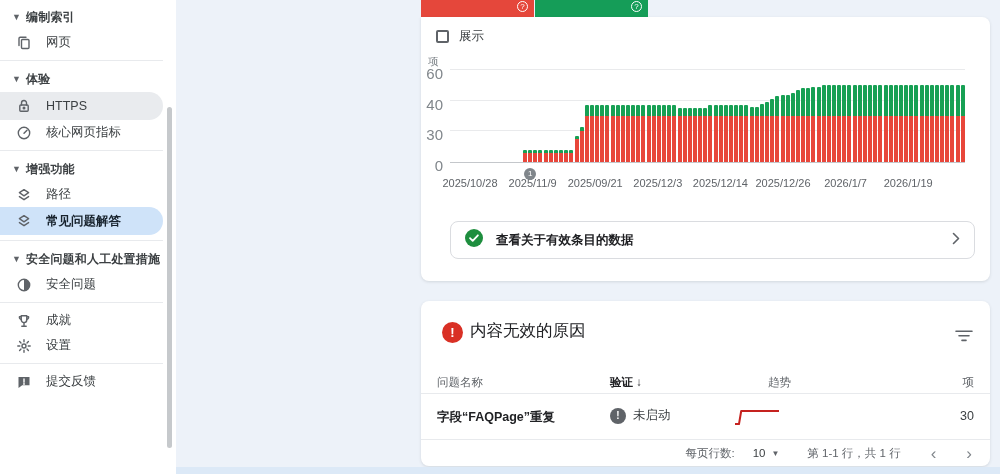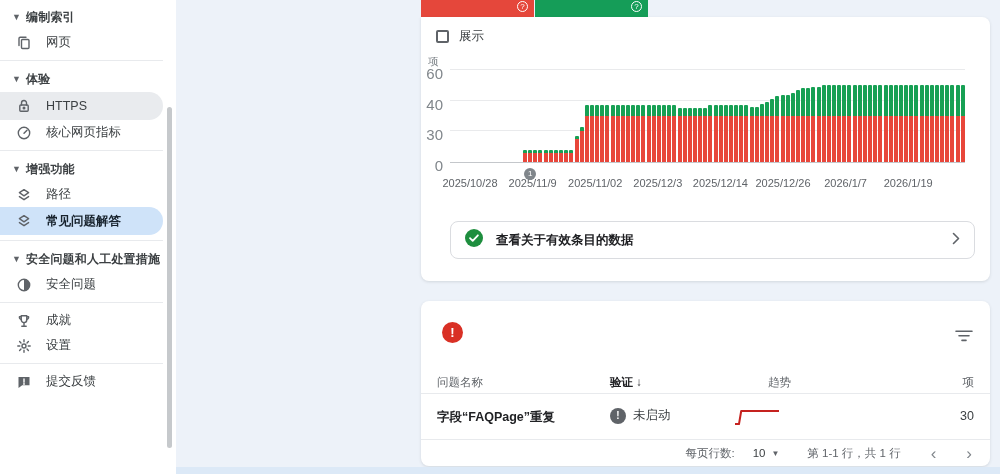--- a/index.html
+++ b/index.html
@@ -551,21 +551,21 @@
               <div class="seg-g" style="height: 30.6667px; background: rgb(23, 160, 84);"></div>
               <div style="height: 46px; background: rgb(232, 70, 58);"></div>
             </div>
           </div>
       <div class="ytick" style="top: 100px;">0</div>
           <div class="ytick" style="top: 69.3333px;">30</div>
           <div class="ytick" style="top: 38.6667px;">40</div>
           <div class="ytick" style="top: 8px;">60</div>
           <div class="xlab" style="left: 9px;">2025/10/28</div>
           <div class="xlab" style="left: 71.6px;">2025/11/9</div>
-          <div class="xlab" style="left: 134.2px;">2025/11/02</div>
+          <div class="xlab" style="left: 134.2px;">2025/09/21</div>
           <div class="xlab" style="left: 196.8px;">2025/12/3</div>
           <div class="xlab" style="left: 259.4px;">2025/12/14</div>
           <div class="xlab" style="left: 322px;">2025/12/26</div>
           <div class="xlab" style="left: 384.6px;">2026/1/7</div>
           <div class="xlab" style="left: 447.2px;">2026/1/19</div>
           <div class="marker" style="left: 103.15px;">1</div>
         </div>
       <div class="valid-row">
         <span><svg width="18" height="18" viewBox="0 0 18 18">
               <circle cx="9" cy="9" r="9" fill="#1e8e3e"></circle>
@@ -573,20 +573,21 @@
             </svg></span>
         <span class="txt">查看关于有效条目的数据</span>
         <span><svg width="8" height="13" viewBox="0 0 8 13">
               <path d="M1.5 1.5L6.5 6.5L1.5 11.5" stroke="#5f6368" stroke-width="1.6" fill="none" stroke-linecap="round" stroke-linejoin="round"></path>
             </svg></span>
       </div>
     </div>
 
     <div class="card card2">
       <span class="err-ic">!</span>
+      <div class="issues-title">内容无效的原因</div>
       <span class="filter-ic"><svg width="18" height="12" viewBox="0 0 18 12">
             <path d="M1 1.2h16M4 5.8h10M7 10.4h4" stroke="#5f6368" stroke-width="1.6" stroke-linecap="round"></path>
           </svg></span>
 
       <div class="thead">
         <span class="c1">问题名称</span>
         <span class="c2"><span>验证</span> <span>↓</span></span>
         <span class="c3">趋势</span>
         <span class="c4">项</span>
       </div>

